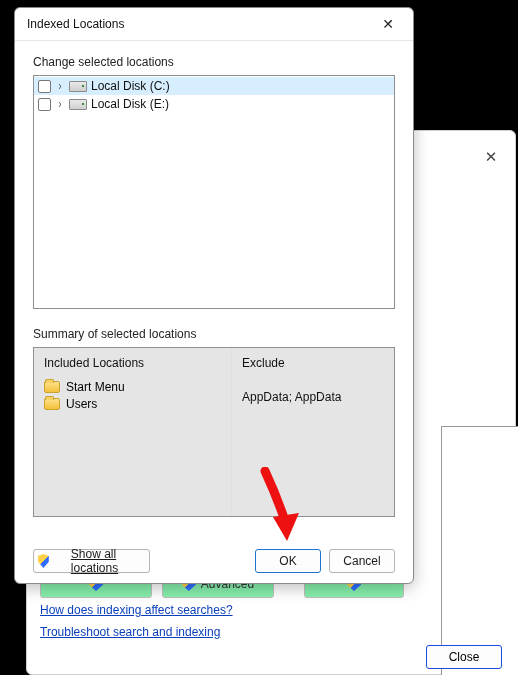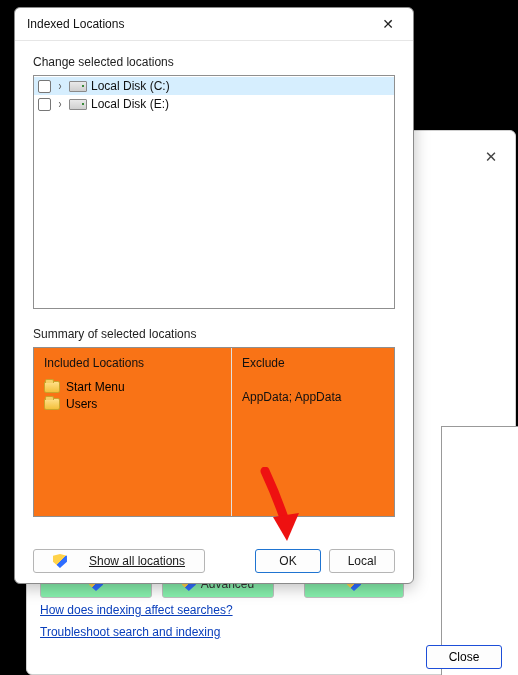--- a/index.html
+++ b/index.html
@@ -138,21 +138,21 @@
     }
     .tree-row .lbl { color: #111; }
 
     .spacer { height: 18px; }
 
     .summary-panel {
       border: 1px solid #8f8f8f;
       height: 170px;
       display: flex;
       font-size: 12px;
-      background: #f97316;
+      background: #e5e5e5;
     }
     .summary-col { padding: 8px 10px; }
     .summary-col.inc { width: 198px; border-right: 1px solid #e0e0e0; }
     .summary-col .hdr { color: #111; margin-bottom: 10px; }
     .inc-item { display: flex; align-items: center; gap: 6px; margin-bottom: 3px; }
     .folder-icon {
       width: 16px; height: 12px;
       background: linear-gradient(#ffe08a,#f3c03b);
       border: 1px solid #caa32a; border-radius: 2px;
       position: relative;
@@ -171,21 +171,21 @@
     }
     .btn {
       height: 24px;
       border: 1px solid #b5b5b5; border-radius: 3px;
       background: #fdfdfd;
       font-size: 12px; color: #1a1a1a;
       display: flex; align-items: center; justify-content: center;
       cursor: pointer;
       padding: 0 4px;
     }
-    .btn.showall { width: 172px; gap: 22px; align-items: center; }
+    .btn.showall { width: 117px; gap: 22px; align-items: center; }
     .btn.showall .txt { text-decoration: underline; }
     .btn.ok { width: 66px; margin-left: auto; border-color: #1f74d1; }
     .btn.cancel { width: 66px; margin-left: 8px; }
     .shield-sm {
       width: 14px; height: 14px;
       background: linear-gradient(135deg,#ffd24a 50%,#2f6dff 50%);
       clip-path: polygon(50% 0,100% 12%,100% 55%,50% 100%,0 55%,0 12%);
     }
 
     
@@ -277,21 +277,21 @@
 
     <div class="btnrow">
       <div class="btn showall">
         <span class="shield-sm"></span>
         <span class="txt">Show all locations</span>
       </div>
       <div class="btn ok">
         <span>OK</span>
       </div>
       <div class="btn cancel">
-        <span>Local</span>
+        <span>Cancel</span>
       </div>
     </div>
 
   </div>
 </div>
 
 <svg class="arrow" viewBox="0 0 50 78">
   <path d="M10 4 Q 22 30 30 54" stroke="#e11" stroke-width="9" fill="none" stroke-linecap="round"></path>
   <path d="M18 50 L32 74 L44 46 Z" fill="#e11"></path>
 </svg>

